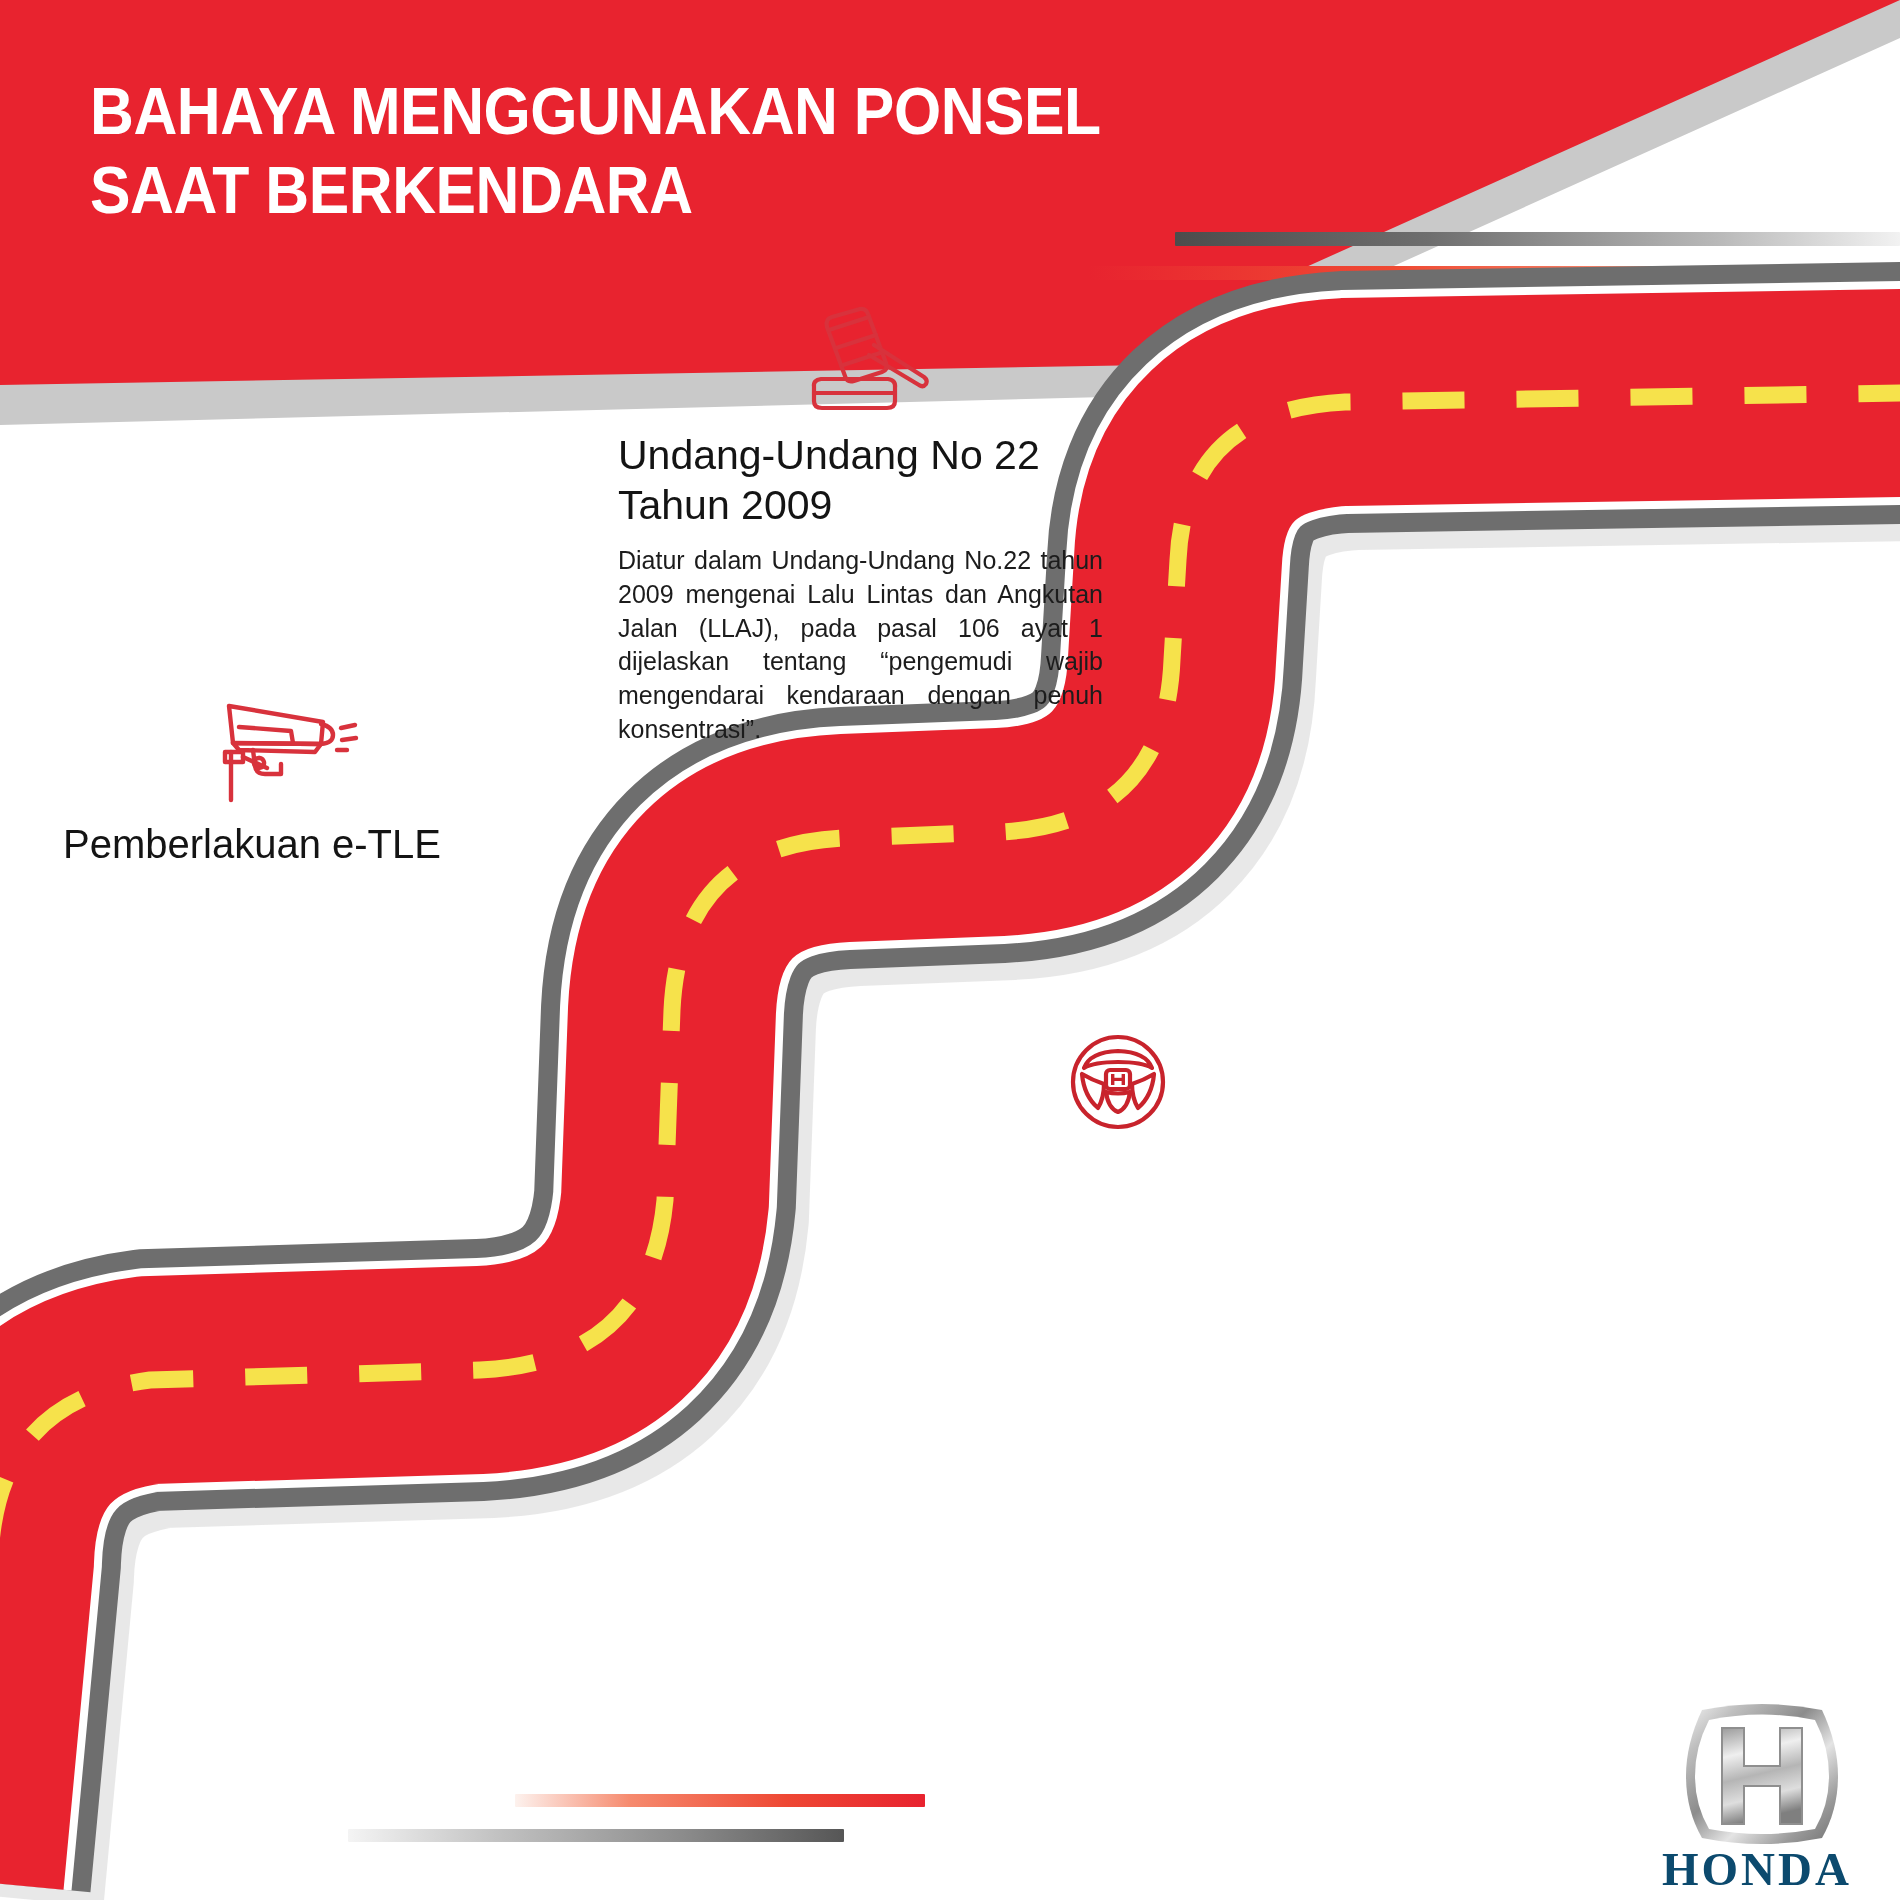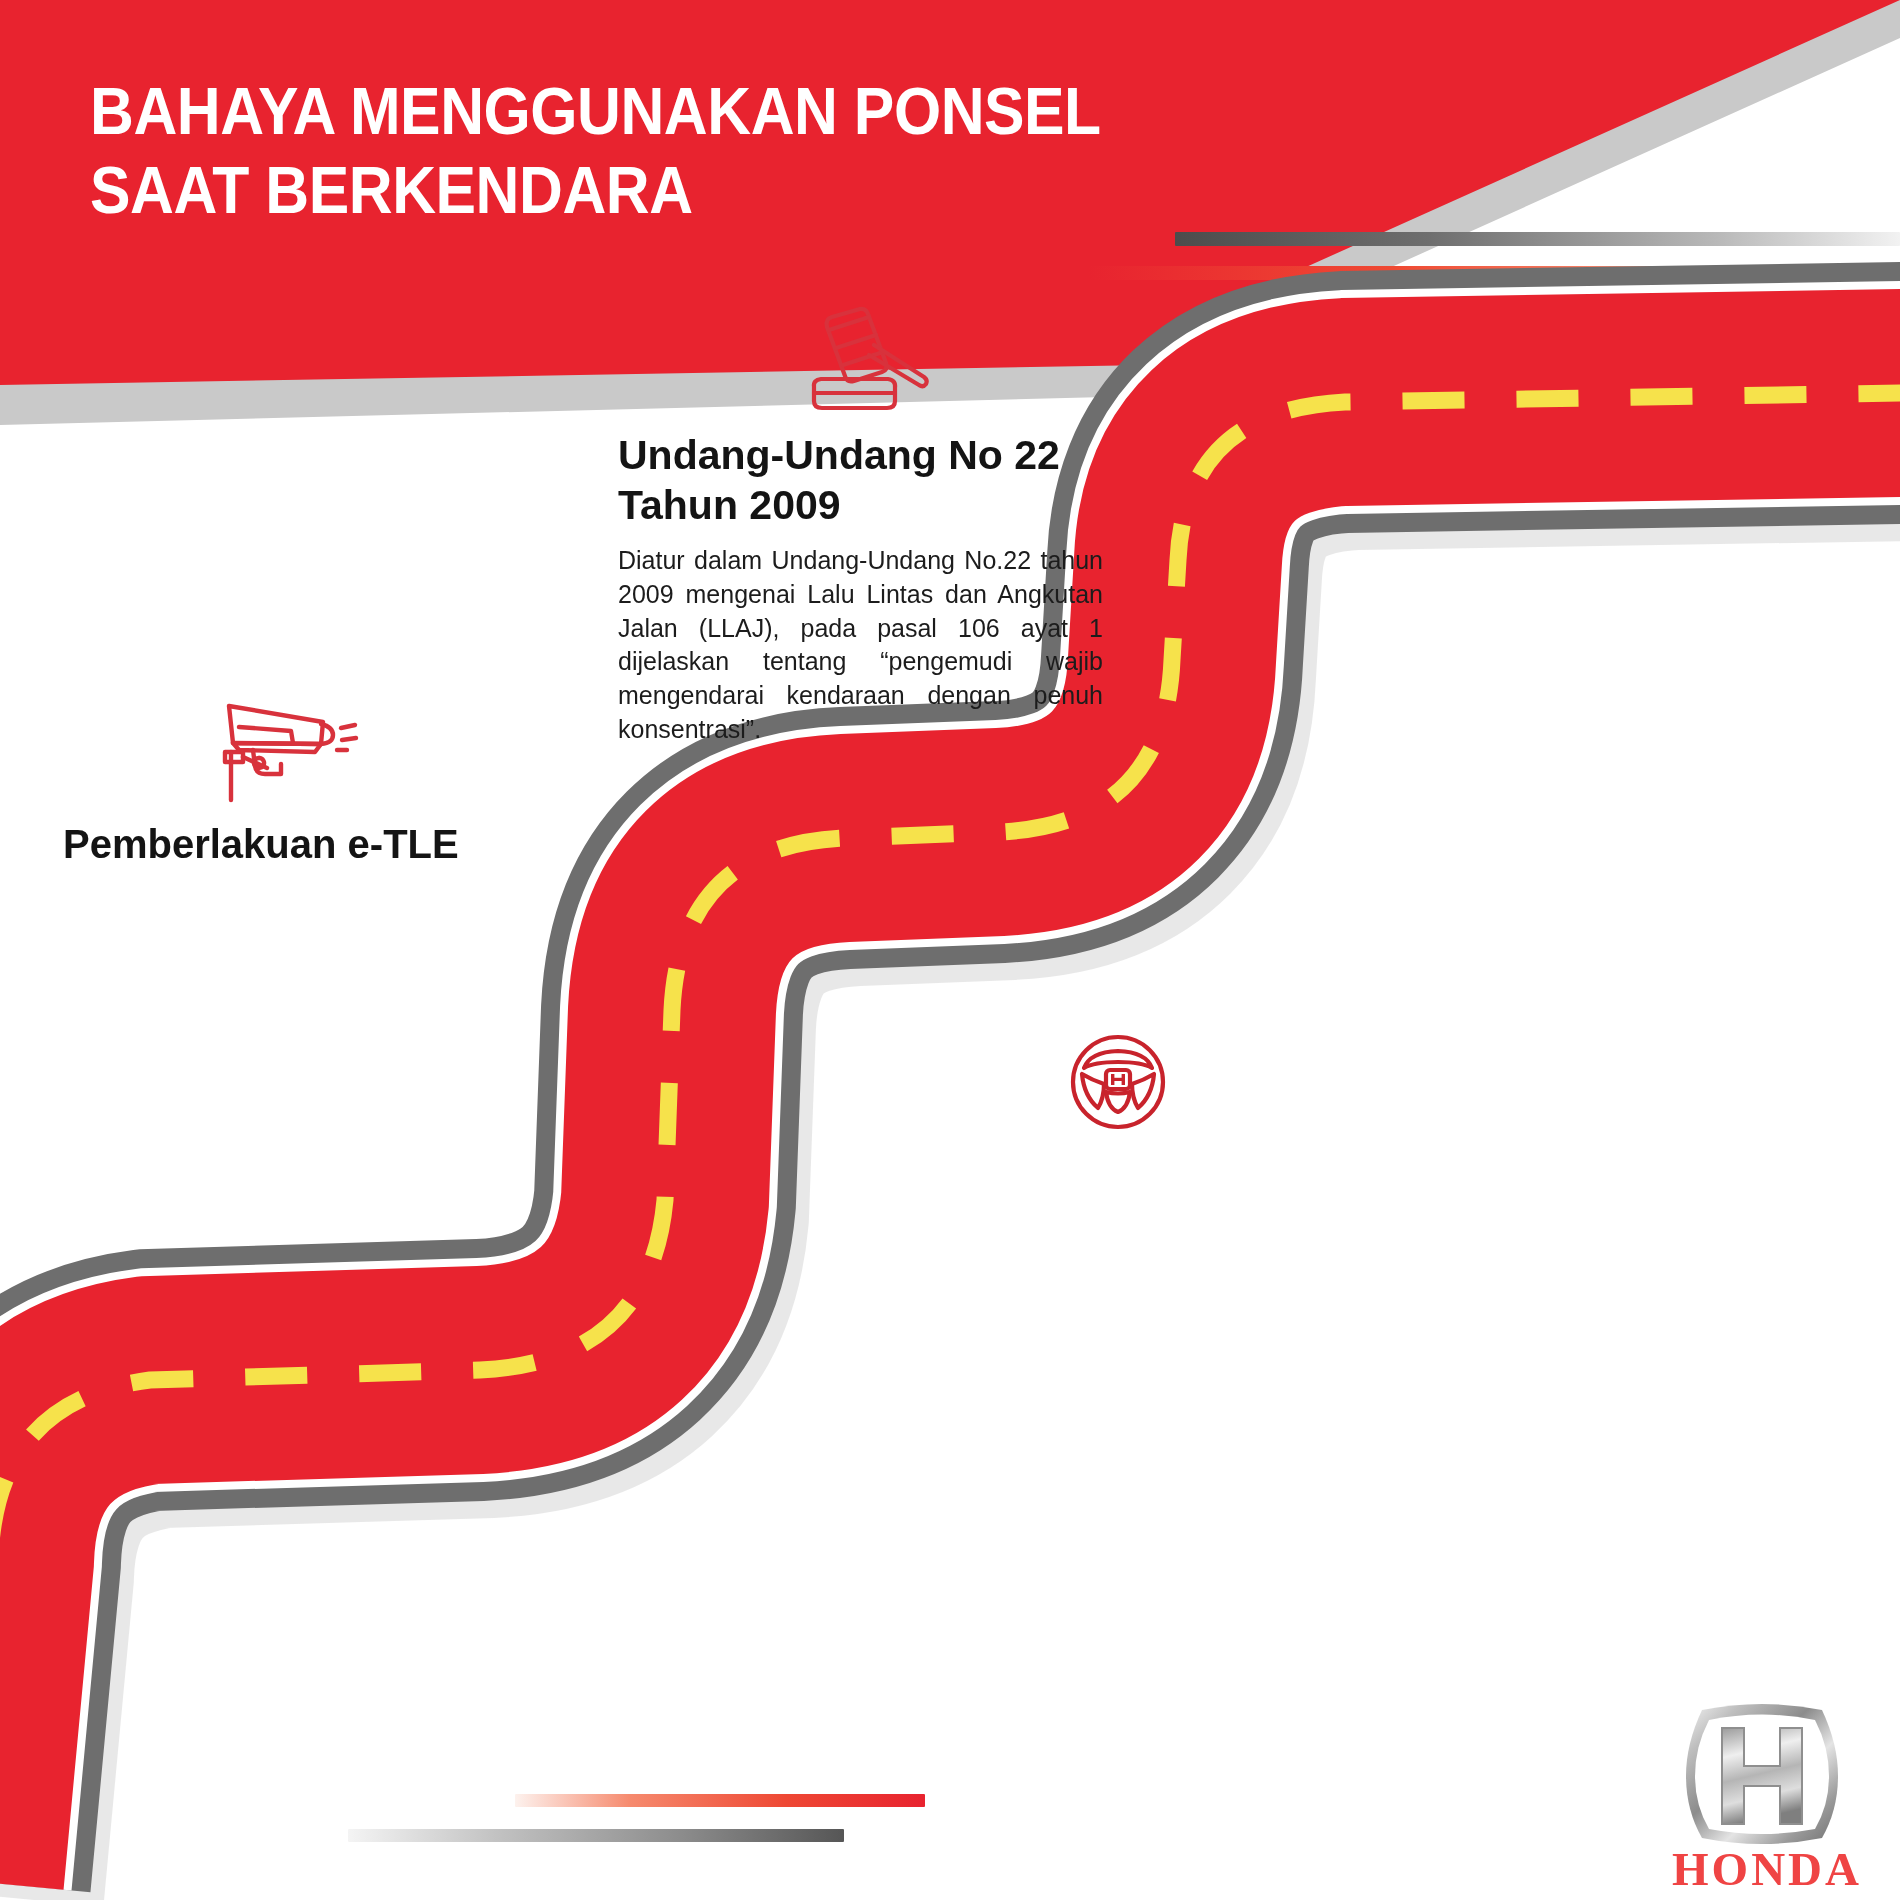--- a/index.html
+++ b/index.html
@@ -44,21 +44,21 @@
     left:348px; top:1829px; width:496px; height:13px;
     background:linear-gradient(to right,#f4f4f4 0%,#c2c2c2 30%,#8e8e8e 66%,#565656 100%);
   }
 
   
   .road-svg { position:absolute; left:0; top:0; }
 
   
   .block { position:absolute; }
   .block-title {
-    font-weight:bold; color:#141414;
+    font-weight:normal; color:#141414;
     font-size:40px; line-height:1.22;
     margin:0 0 14px 0;
     white-space:pre-line;
   }
   .block-body {
     font-size:25px; line-height:1.35; color:#1c1c1c;
     text-align:justify;
     margin:0;
   }
 
@@ -213,18 +213,18 @@
           <stop offset="100%" stop-color="#7f7f7f"></stop>
         </linearGradient>
       </defs>
 
       <path d="M40,18 Q100,6 160,18 Q176,52 176,84 Q176,118 160,146 Q100,158 40,146 Q24,118 24,84 Q24,52 40,18 Z" fill="url(#chromeOuter)"></path>
       <path d="M47,28 Q100,17 153,28 Q167,55 167,84 Q167,113 153,137 Q100,147 47,137 Q33,113 33,84 Q33,55 47,28 Z" fill="#ffffff"></path>
 
       <path d="M60,36 L82,36 L82,74 L118,74 L118,36 L140,36
                L140,132 L118,132 L118,94 L82,94 L82,132 L60,132 Z" fill="url(#chromeInner)" stroke="#8f8f8f" stroke-width="2"></path>
     </svg>
-    <div style="position:absolute; left:0; top:150px; width:200px; text-align:right;
+    <div style="position:absolute; left:0; top:150px; width:200px; text-align:left;
                 font-family:'Liberation Serif', serif; font-weight:bold; font-size:47px;
-                letter-spacing:3px; color:#ef4444;">HONDA</div>
+                letter-spacing:3px; color:#0c4a6e;">HONDA</div>
   </div>
 
 </div>
 
 </body></html>

